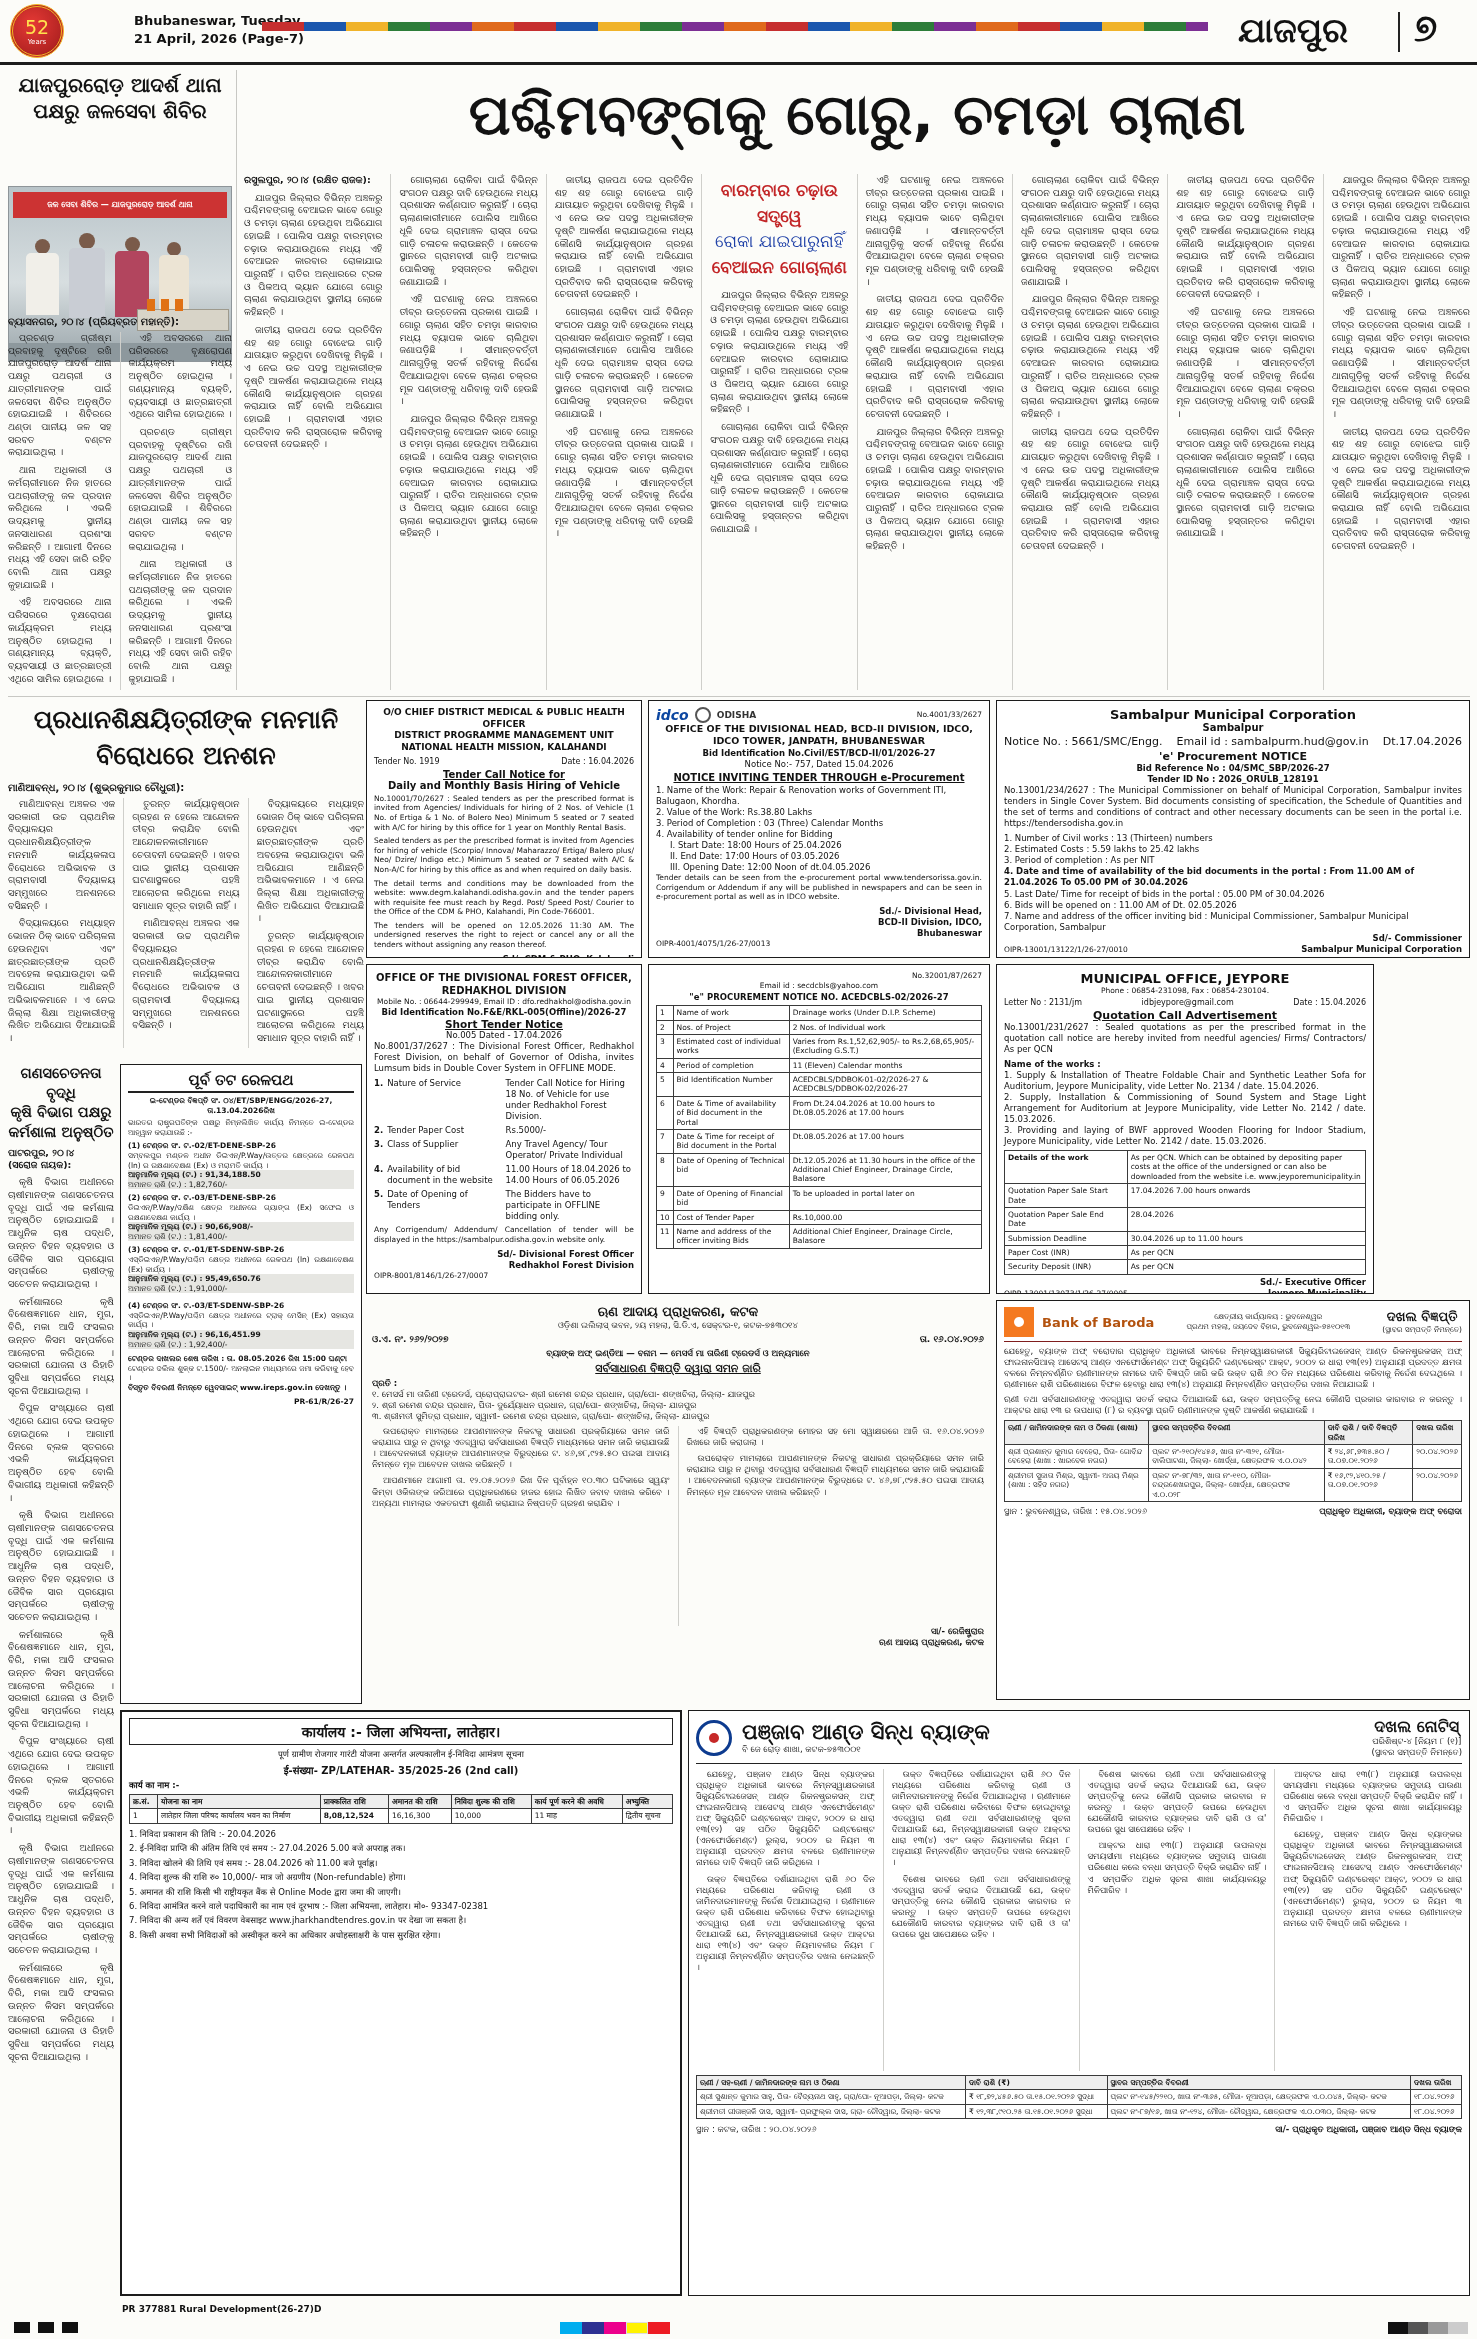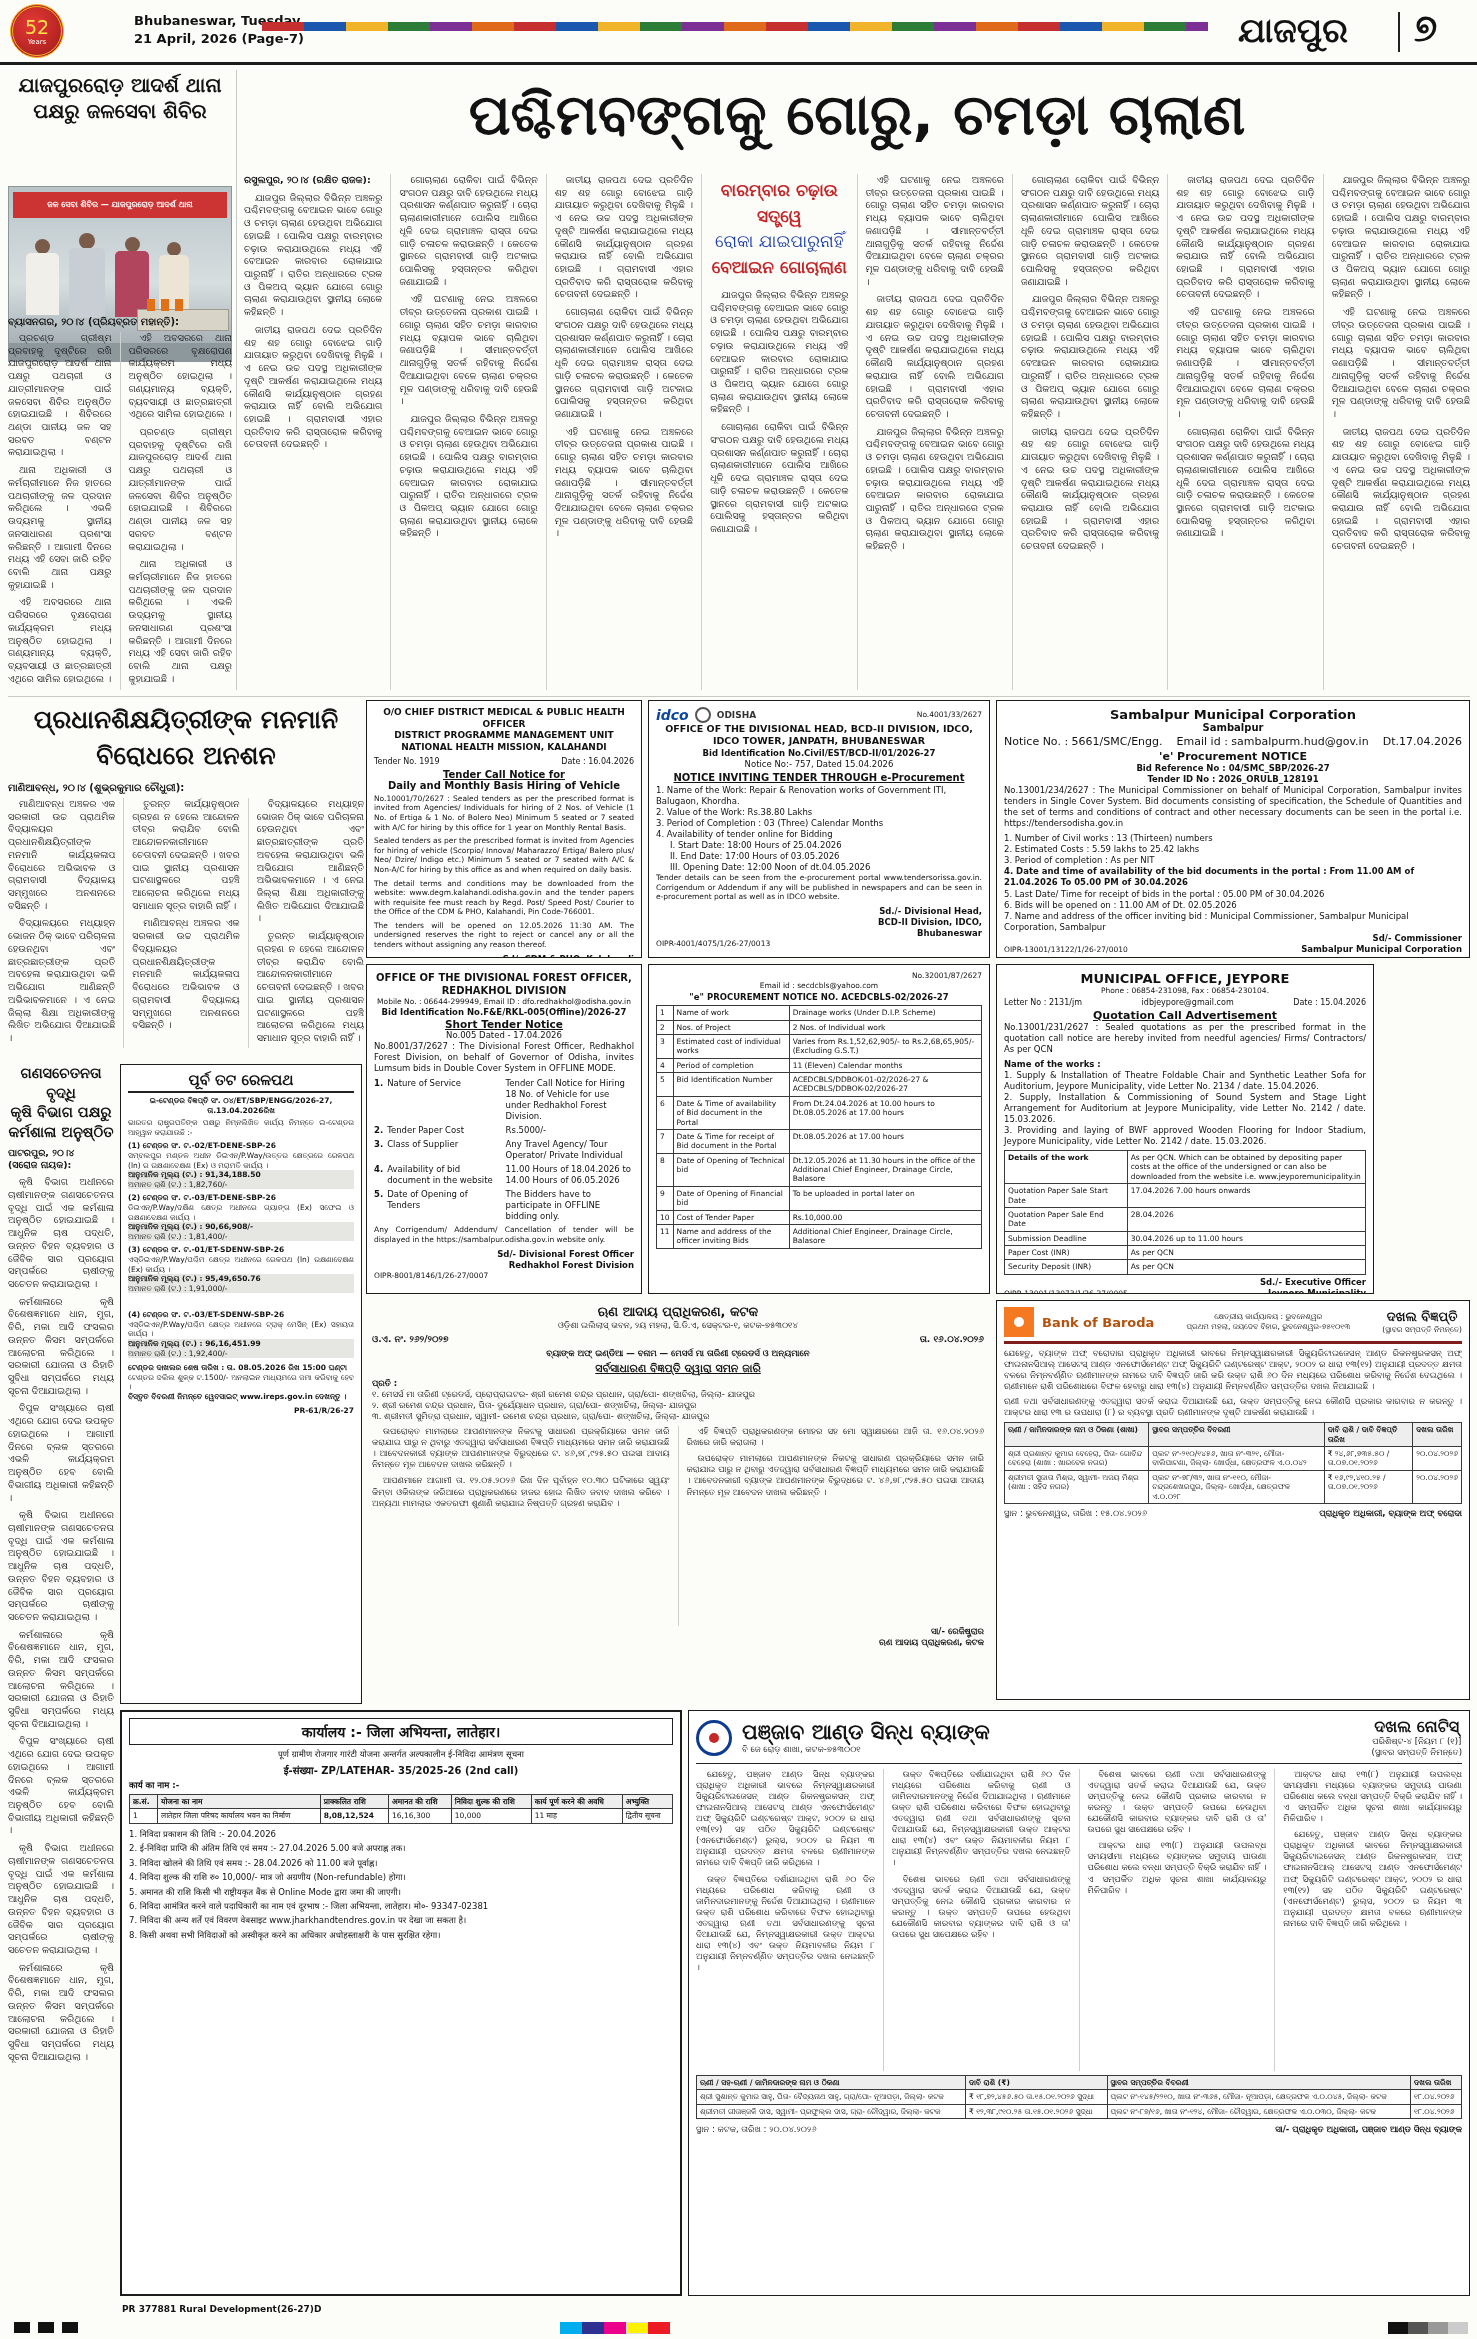--- a/index.html
+++ b/index.html
@@ -442,21 +442,21 @@
     <div class="t7 j">ଡିଇଏନ୍/P.Way/ଦକ୍ଷିଣ କ୍ଷେତ୍ର ଅଧୀନରେ ଗ୍ୟାଙ୍ଗ (Ex) ସଫେଇ ଓ ରକ୍ଷଣାବେକ୍ଷଣ କାର୍ଯ୍ୟ ।</div>
     <div class="t7 b gray">ଆନୁମାନିକ ମୂଲ୍ୟ (ଟ.) : 90,66,908/-</div>
     <div class="t7 gray">ଅମାନତ ରାଶି (ଟ.) : 1,81,400/-</div>
   </div>
   <div style="margin-top:4px">
     <div class="b t7">(3) ଟେଣ୍ଡର ସଂ. ଟ.-01/ET-SDENW-SBP-26</div>
     <div class="t7 j">ଏସ୍‌ଡିଇଏନ୍/P.Way/ପଶ୍ଚିମ କ୍ଷେତ୍ର ଅଧୀନରେ ରେଳପଥ (ln) ରକ୍ଷଣାବେକ୍ଷଣ (Ex) କାର୍ଯ୍ୟ ।</div>
     <div class="t7 b gray">ଆନୁମାନିକ ମୂଲ୍ୟ (ଟ.) : 95,49,650.76</div>
     <div class="t7 gray">ଅମାନତ ରାଶି (ଟ.) : 1,91,000/-</div>
   </div>
-  <div style="margin-top:17px">
+  <div style="margin-top:8px">
     <div class="b t7">(4) ଟେଣ୍ଡର ସଂ. ଟ.-03/ET-SDENW-SBP-26</div>
     <div class="t7 j">ଏସ୍‌ଡିଇଏନ୍/P.Way/ପଶ୍ଚିମ କ୍ଷେତ୍ର ଅଧୀନରେ ଟ୍ରାକ୍ ମେସିନ୍ (Ex) ସହାୟତା କାର୍ଯ୍ୟ ।</div>
     <div class="t7 b gray">ଆନୁମାନିକ ମୂଲ୍ୟ (ଟ.) : 96,16,451.99</div>
     <div class="t7 gray">ଅମାନତ ରାଶି (ଟ.) : 1,92,400/-</div>
   </div>
 
   <div class="b t7" style="margin-top:5px">ଟେଣ୍ଡର ଦାଖଲର ଶେଷ ତାରିଖ : ତା. 08.05.2026 ରିଖ 15:00 ଘଣ୍ଟା</div>
   <div class="t7 j">ଟେଣ୍ଡର ଦଲିଲ ଶୁଳ୍କ ଟ.1500/- ଅନଲାଇନ ମାଧ୍ୟମରେ ଜମା କରିବାକୁ ହେବ ।</div>
   <div class="t7 j b">ବିସ୍ତୃତ ବିବରଣୀ ନିମନ୍ତେ ୱେବସାଇଟ୍ www.ireps.gov.in ଦେଖନ୍ତୁ ।</div>
   <div class="r b t7" style="margin-top:4px">PR-61/R/26-27</div>
@@ -487,21 +487,21 @@
   </div>
   <div style="display:flex;justify-content:flex-end">
     <div class="signr t8">
       <div>ସା/- ରେଜିଷ୍ଟ୍ରାର</div>
       <div>ଋଣ ଆଦାୟ ପ୍ରାଧିକରଣ, କଟକ</div>
     </div>
   </div>
 </div>
 
 <div class="x box" style="left:996px;top:1300px;width:474px;height:400px">
-  <div style="display:flex;gap:8px;align-items:center;border-bottom:3px solid #7f1d1d;padding-bottom:4px">
+  <div style="display:flex;gap:8px;align-items:center;border-bottom:1px solid #7f1d1d;padding-bottom:4px">
     <div style="width:30px;height:30px;background:#f47920;position:relative;flex:0 0 auto">
       <div style="position:absolute;left:10px;top:10px;width:10px;height:10px;background:#fff;border-radius:50%"></div>
     </div>
     <div class="b" style="font-size:13px;color:#b3520e;flex:0 0 auto">Bank of Baroda</div>
     <div class="t7 c" style="flex:1">
       <div>କ୍ଷେତ୍ରୀୟ କାର୍ଯ୍ୟାଳୟ : ଭୁବନେଶ୍ୱର</div>
       <div>ପ୍ରଥମ ମହଲା, ଜୟଦେବ ବିହାର, ଭୁବନେଶ୍ୱର-୭୫୧୦୧୩</div>
     </div>
     <div class="c" style="flex:0 0 auto">
       <div class="b" style="font-size:13px">ଦଖଲ ବିଜ୍ଞପ୍ତି</div>

